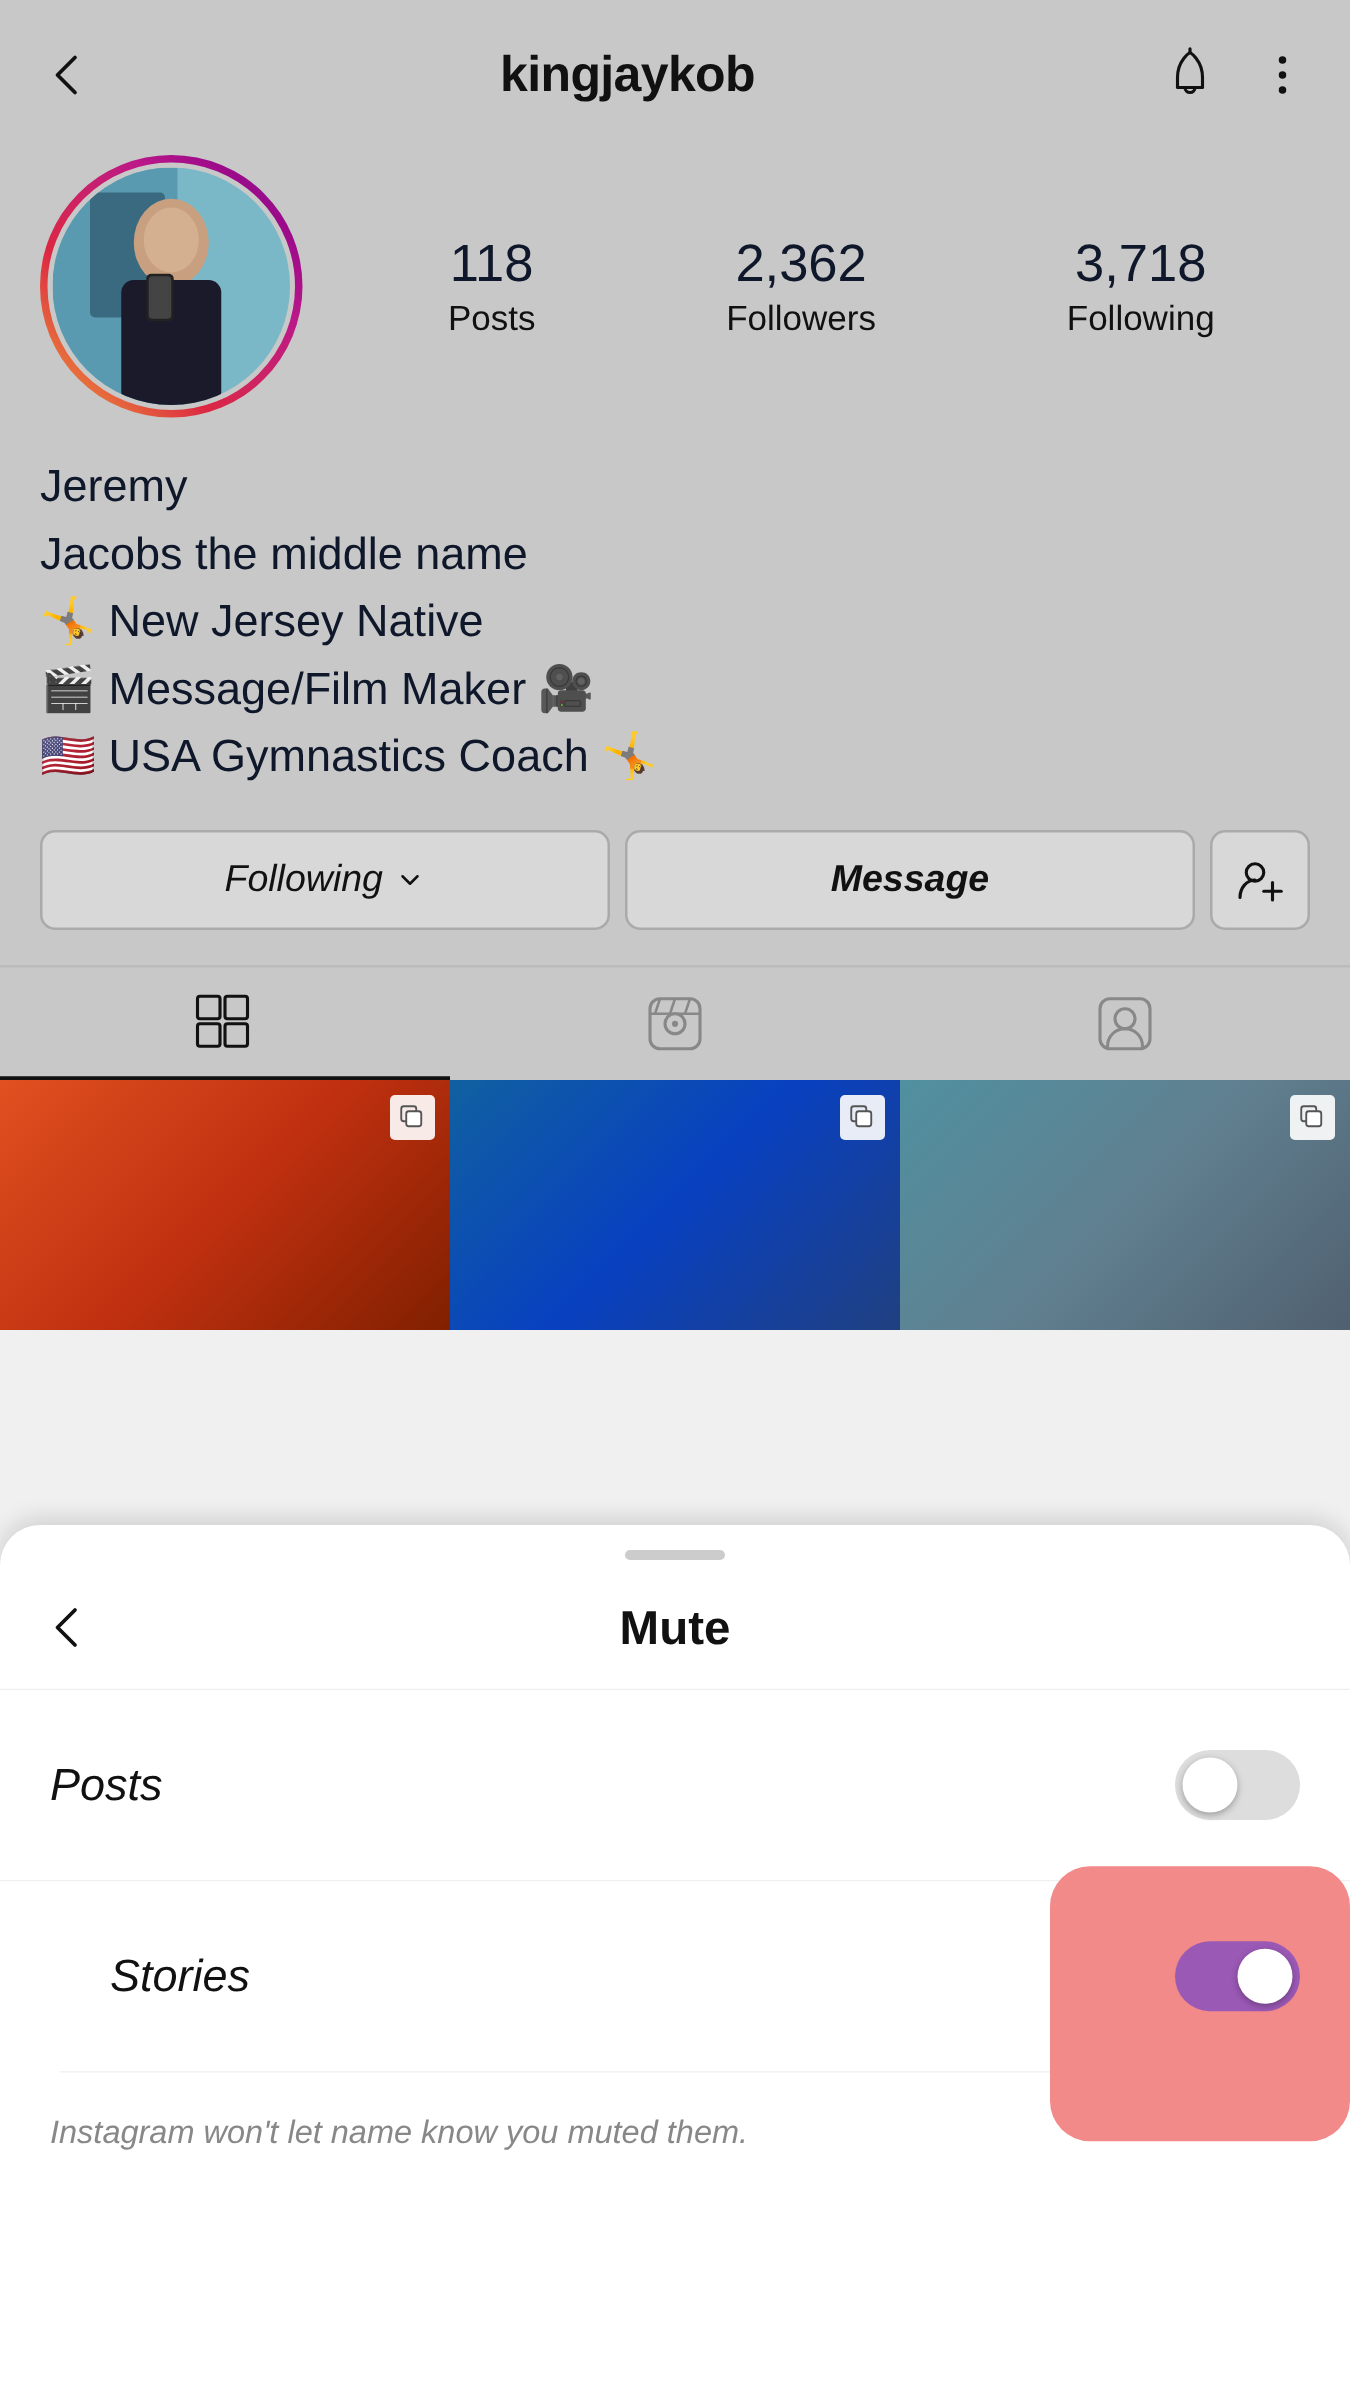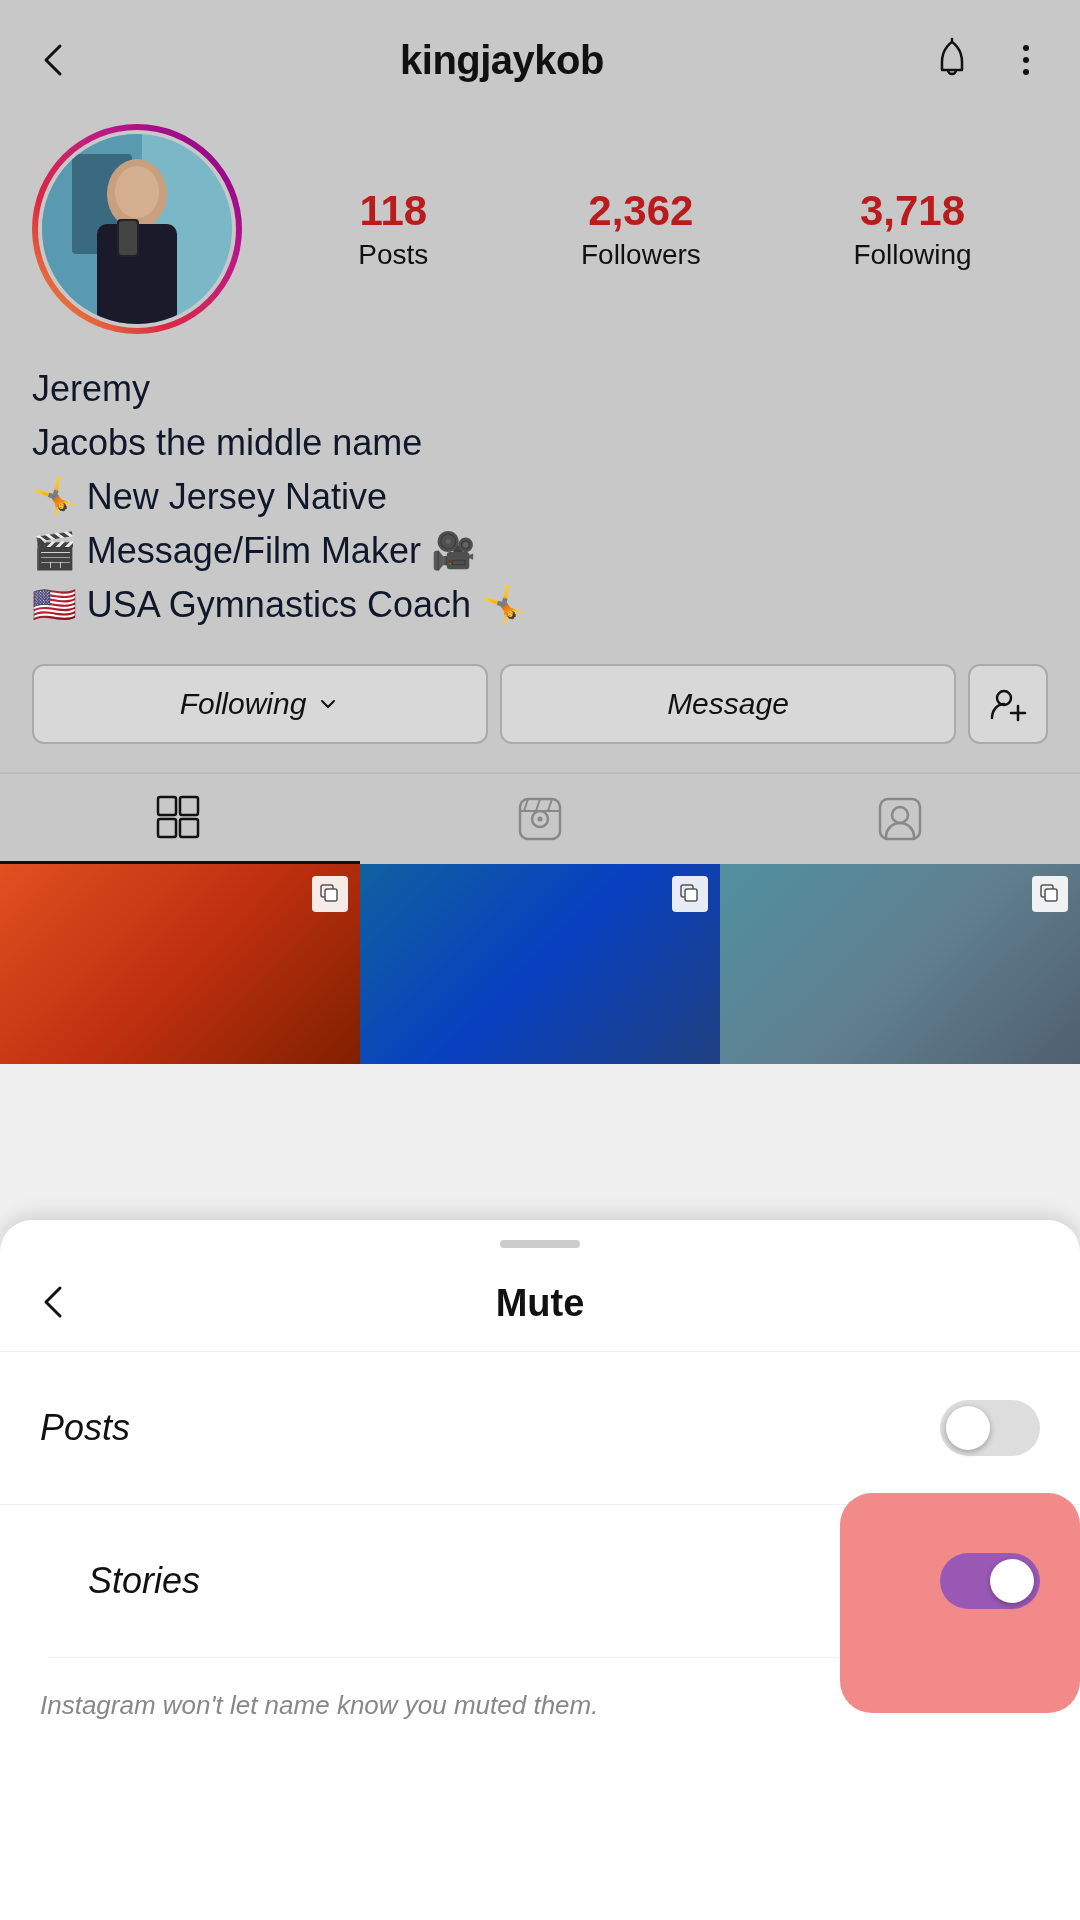--- a/index.html
+++ b/index.html
@@ -87,22 +87,22 @@
       justify-content: space-around;
     }
     .stat-item {
       display: flex;
       flex-direction: column;
       align-items: center;
       gap: 4px;
     }
     .stat-number {
       font-size: 42px;
-      font-weight: 700;
-      color: #b91c1c;
+      font-weight: 400;
+      color: #0f172a;
     }
     .stat-label {
       font-size: 28px;
       color: #111;
     }
 
     
     .bio-section {
       padding: 4px 32px 20px 32px;
     }
@@ -135,21 +135,21 @@
       cursor: pointer;
     }
     .btn-message {
       flex: 1;
       height: 80px;
       border: 2px solid #aaa;
       border-radius: 12px;
       background: #d8d8d8;
       font-size: 30px;
       font-style: italic;
-      font-weight: 400;
+      font-weight: 700;
       color: #111;
       display: flex;
       align-items: center;
       justify-content: center;
       cursor: pointer;
     }
     .btn-add-friend {
       width: 80px;
       height: 80px;
       border: 2px solid #aaa;

